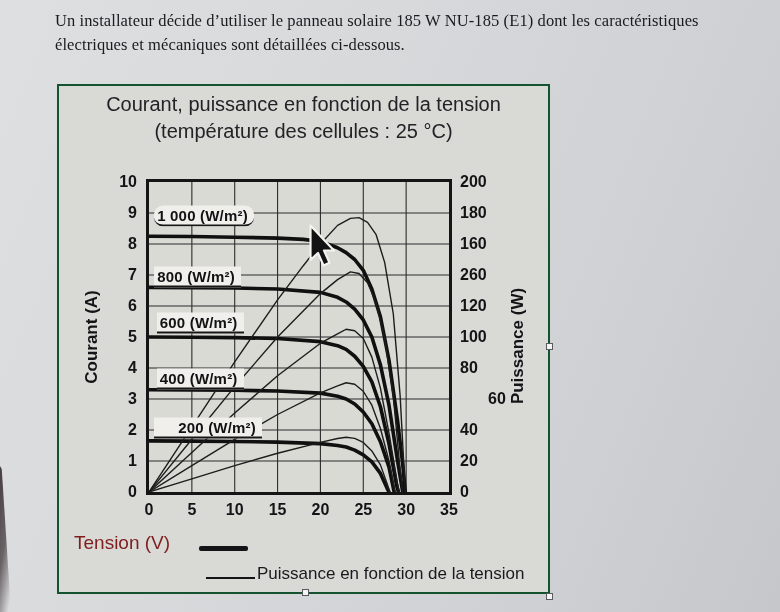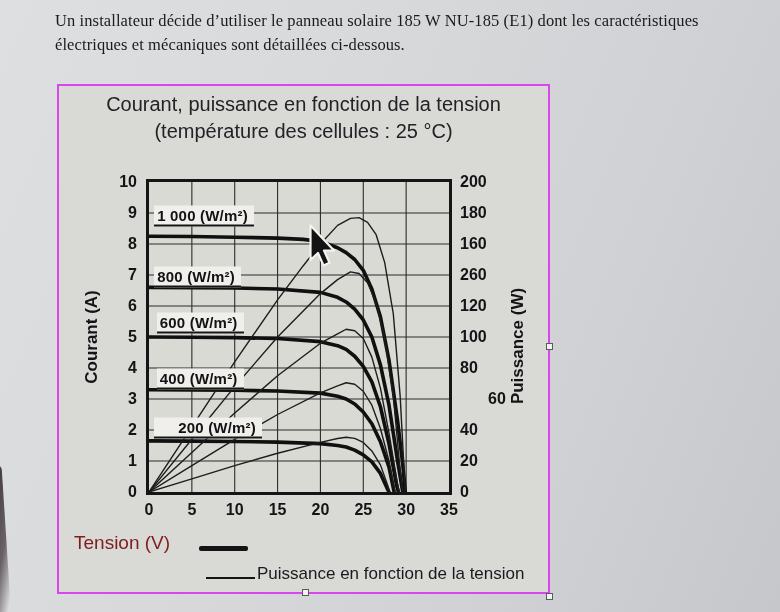--- a/index.html
+++ b/index.html
@@ -13,21 +13,21 @@
   
   .intro{
     position:absolute;left:55px;top:9px;width:715px;
     font-family:"Liberation Serif",serif;font-size:16.5px;line-height:24px;
     color:#1b1b1e;letter-spacing:.1px;
   }
 
   
   .figure-box{
     position:absolute;left:57px;top:84px;width:489px;height:506px;
-    border:2px solid #d946ef;background:#d9dad6;
+    border:2px solid #14532d;background:#d9dad6;
   }
   .fig-title{position:absolute;left:0;right:0;top:5px;text-align:center;
     font-size:20px;line-height:27px;color:#232327;font-weight:500;}
 
   
   .plot{position:absolute;left:87px;top:93px;width:300px;height:310px;
     border:3px solid #151515;background:#d9dad4;}
   #plot-svg{position:absolute;left:0;top:0;width:100%;height:100%;display:block;}
   #plot-svg .grid{stroke:#2d2d2d;stroke-width:1.1px;fill:none;vector-effect:non-scaling-stroke;}
   #plot-svg .current{stroke:#101010;stroke-width:3.6px;fill:none;stroke-linejoin:round;stroke-linecap:round;vector-effect:non-scaling-stroke;}
@@ -113,21 +113,21 @@
           <polyline points="0,3.4000000000000004 5,3.41 10,3.42 15,3.45 20,3.5599999999999996 22,3.7199999999999998 23,3.87 24,4.1 25,4.45 26,5 27,5.9 28,7.2 29,9 29.6,10" class="current" vector-effect="non-scaling-stroke"></polyline>
           <polyline points="0,5 5,5.01 10,5.02 15,5.05 20,5.15 22,5.28 23,5.4 24,5.62 25,5.95 26,6.45 27,7.25 28,8.45 28.9,9.8 29.1,10" class="current" vector-effect="non-scaling-stroke"></polyline>
           <polyline points="0,6.7 5,6.71 10,6.720000000000001 15,6.74 20,6.8100000000000005 22,6.91 23,7 24,7.16 25,7.42 26,7.8 27,8.379999999999999 28,9.2 28.6,10" class="current" vector-effect="non-scaling-stroke"></polyline>
           <polyline points="0,8.35 5,8.36 10,8.370000000000001 15,8.39 20,8.44 22,8.5 23,8.55 24,8.65 25,8.8 26,9.03 27,9.4 27.9,9.95 28,10" class="current" vector-effect="non-scaling-stroke"></polyline>
           <polyline points="0,10 5,7.9 10,5.8 15,3.8 18,2.7 20,2 22,1.4000000000000004 23.5,1.1750000000000007 24.5,1.1500000000000004 25.5,1.3000000000000007 26.5,1.6999999999999993 27.5,2.5999999999999996 28.5,4.25 29.3,6.9 29.9,10" class="power" vector-effect="non-scaling-stroke"></polyline>
           <polyline points="0,10 5,8.3 10,6.6 15,5 20,3.5999999999999996 22,3.1500000000000004 23.5,2.9000000000000004 24.5,2.95 25.5,3.25 26.5,3.9000000000000004 27.5,5.05 28.5,6.9 29.2,9 29.6,10" class="power" vector-effect="non-scaling-stroke"></polyline>
           <polyline points="0,10 5,8.725 10,7.45 15,6.25 20,5.2 22,4.9 23,4.75 24,4.8 25,5.05 26,5.65 27,6.65 28,8.1 29,9.75 29.2,10" class="power" vector-effect="non-scaling-stroke"></polyline>
           <polyline points="0,10 5,9.15 10,8.3 15,7.5 20,6.8 22,6.575 23,6.475 24,6.525 25,6.75 26,7.2 27,7.95 28,9 28.7,10" class="power" vector-effect="non-scaling-stroke"></polyline>
           <polyline points="0,10 5,9.575 10,9.15 15,8.75 20,8.4 22,8.275 23,8.235 24,8.27 25,8.4 26,8.675 27,9.125 27.8,9.75 28.1,10" class="power" vector-effect="non-scaling-stroke"></polyline>
         </svg>
-    <div class="curve-label" style="left: 1.71429%; top: 11%;">1 000 (W/m²)</div>
+    <div class="curve-label" style="left: 1.71429%; top: 11%; border-radius: 9px;">1 000 (W/m²)</div>
         <div class="curve-label" style="left: 1.71429%; top: 30.5%;">800 (W/m²)</div>
         <div class="curve-label" style="left: 2.57143%; top: 45.5%;">600 (W/m²)</div>
         <div class="curve-label" style="left: 2.57143%; top: 63.5%;">400 (W/m²)</div>
         <div class="curve-label" style="left: 1.71429%; top: 79.5%; padding-left: 24px;">200 (W/m²)</div>
       </div>
 
     <div class="xlabel">Tension (V)</div>
 
     <div class="legend-swatch thick"></div>
     <div class="legend-swatch thin"></div>

